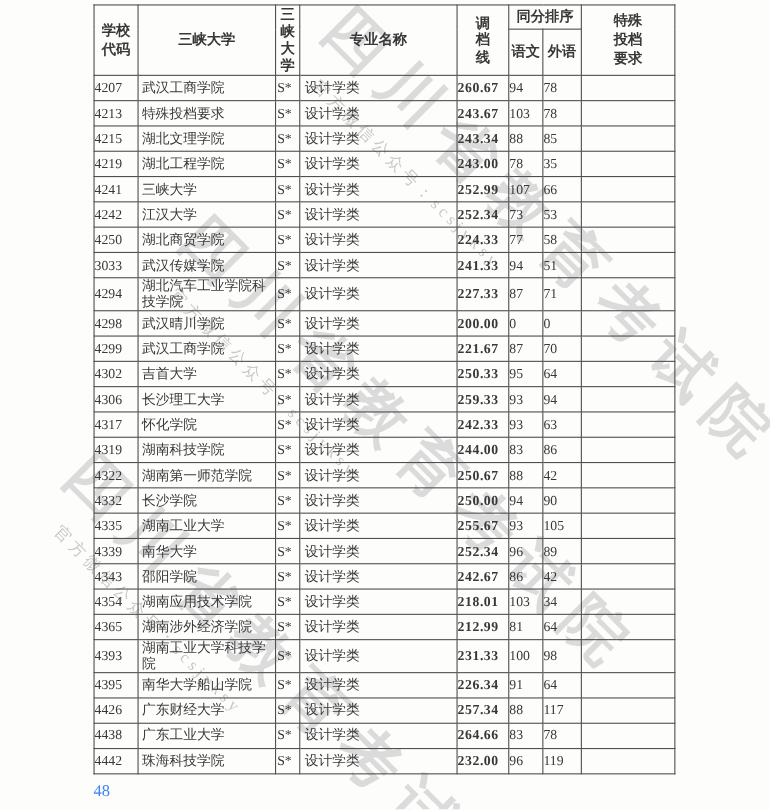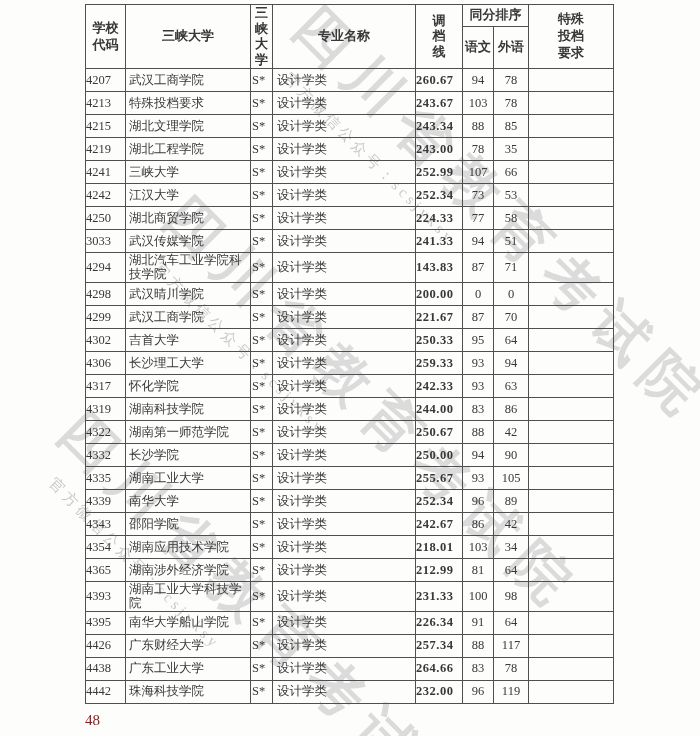--- a/index.html
+++ b/index.html
@@ -89,29 +89,29 @@
   .wrap2 { display: inline-block; width: 2.3em;  word-break: break-all; line-height: 1.3; }
 
   .score-table tbody tr { height: 23px; }
   .score-table tbody td { line-height: 1.15; }
 
   td.c-code   { text-align: left; }
   td.c-school { text-align: left; padding-left: 3px; padding-right: 2px; }
   td.c-mcode  { text-align: left; padding-left: 1px; }
   td.c-major  { text-align: left; padding-left: 4px; }
   td.c-line   { text-align: left; font-weight: 600; letter-spacing: 0.5px; }
-  td.c-num    { text-align: center; }
+  td.c-num    { text-align: left; }
   td.c-special{ text-align: center; }
 
   .page-number {
     position: absolute;
     left: 85px;
     top: 712px;
     font-size: 15px;
-    color: #7f1d1d;
+    color: #3b82f6;
     z-index: 1;
   }
 </style>
 </head>
 <body>
 
 <div class="page">
 
   <div class="watermark-layer">
     <div class="wm wm1">
@@ -241,21 +241,21 @@
           <td class="c-line">241.33</td>
           <td class="c-num">94</td>
           <td class="c-num">51</td>
           <td class="c-special"></td>
         </tr>
         <tr>
           <td class="c-code">4294</td>
           <td class="c-school">湖北汽车工业学院科技学院</td>
           <td class="c-mcode">S*</td>
           <td class="c-major">设计学类</td>
-          <td class="c-line">143.83</td>
+          <td class="c-line">227.33</td>
           <td class="c-num">87</td>
           <td class="c-num">71</td>
           <td class="c-special"></td>
         </tr>
         <tr>
           <td class="c-code">4298</td>
           <td class="c-school">武汉晴川学院</td>
           <td class="c-mcode">S*</td>
           <td class="c-major">设计学类</td>
           <td class="c-line">200.00</td>

